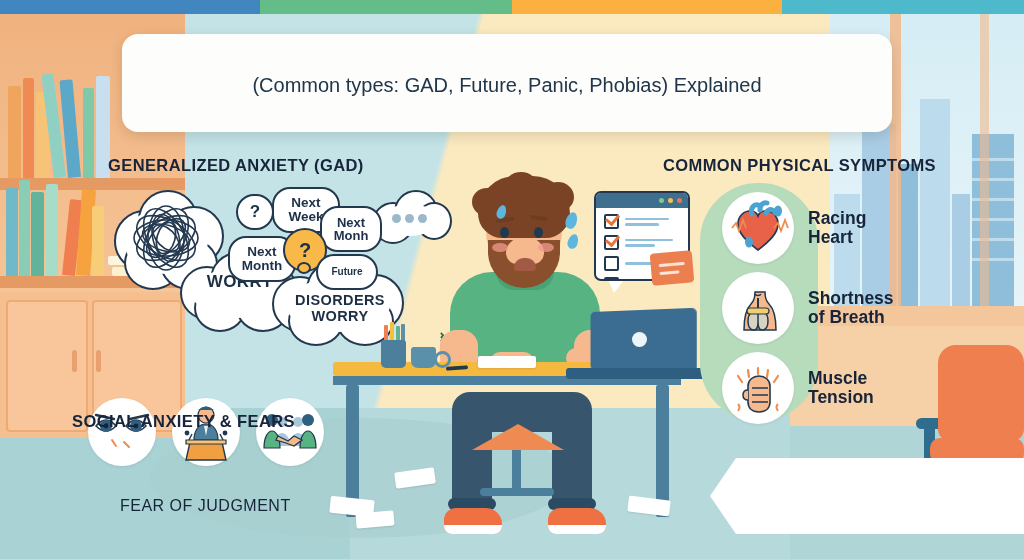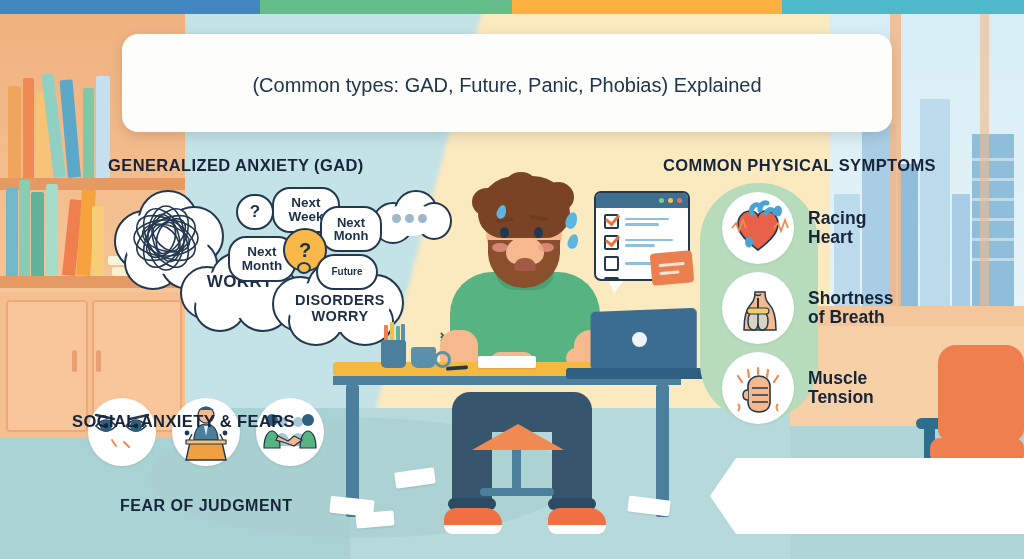--- a/index.html
+++ b/index.html
@@ -56,21 +56,21 @@
               border-radius:16px;box-shadow:0 4px 14px rgba(0,0,0,.13);
               display:flex;flex-direction:column;align-items:center;justify-content:center;}
   .title-main{font-size:35px;font-weight:bold;color:#17334f;letter-spacing:.5px;white-space:nowrap;}
   .title-sub{font-size:20px;color:#20364b;margin-top:5px;white-space:nowrap;}
 
   
   .sec-h{position:absolute;font-size:16.5px;font-weight:bold;color:#17243a;letter-spacing:.4px;white-space:nowrap;}
   #h-gad{left:108px;top:156px;}
   #h-sym{left:663px;top:156px;}
   #h-soc{left:72px;top:367px;margin-top:45px;}
-  #lbl-fear{position:absolute;left:120px;top:497px;font-size:16px;font-weight:bold;color:#17243a;letter-spacing:.5px;text-align:center;}
+  #lbl-fear{position:absolute;left:120px;top:497px;font-size:16px;font-weight:normal;color:#17243a;letter-spacing:.5px;text-align:center;}
   .cloudgrp{position:absolute;}
   .c-lobe{position:absolute;background:#fff;border:2px solid #23384f;border-radius:50%;}
   .c-fill{position:absolute;background:#fff;border-radius:50%;}
   .bub{position:absolute;background:#fff;border:2.5px solid #23384f;border-radius:18px;
        display:flex;align-items:center;justify-content:center;text-align:center;
        font-weight:bold;color:#1d3047;line-height:1.02;}
   .bub.orange{background:#f9b949;border-color:#23384f;}
   .word{position:absolute;font-weight:bold;color:#1d2f45;letter-spacing:.4px;text-align:center;}
   .dot3{position:absolute;width:9px;height:9px;border-radius:50%;background:#9cb8c9;}
 

